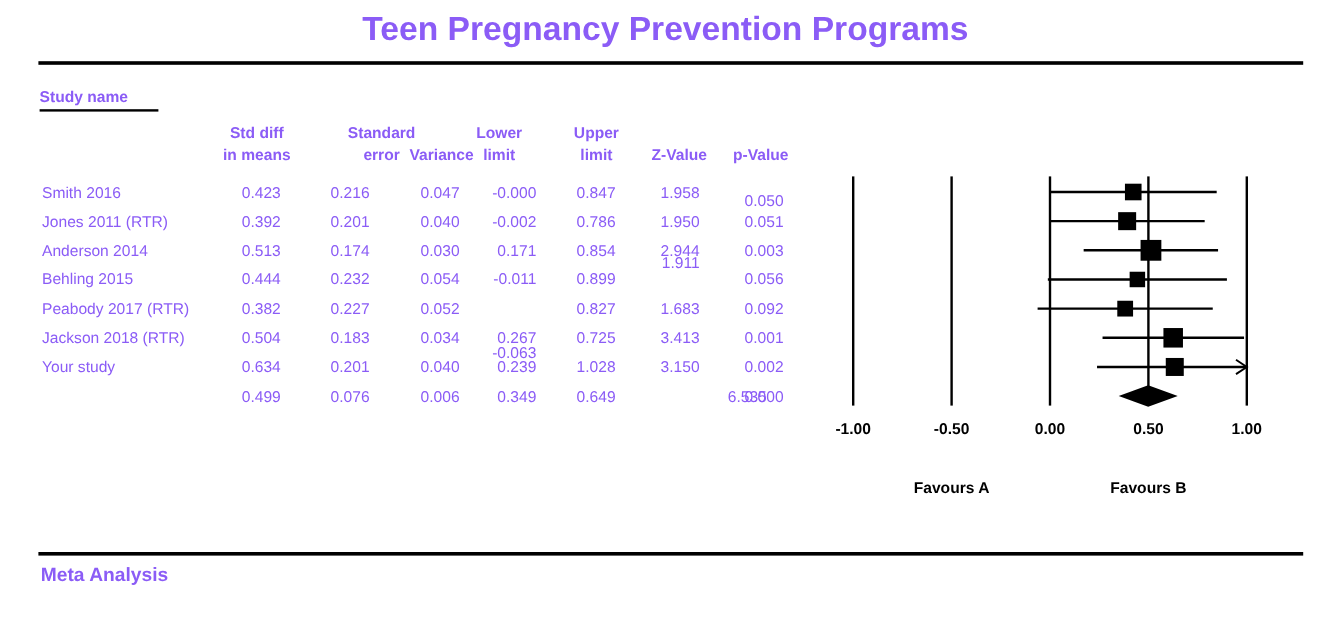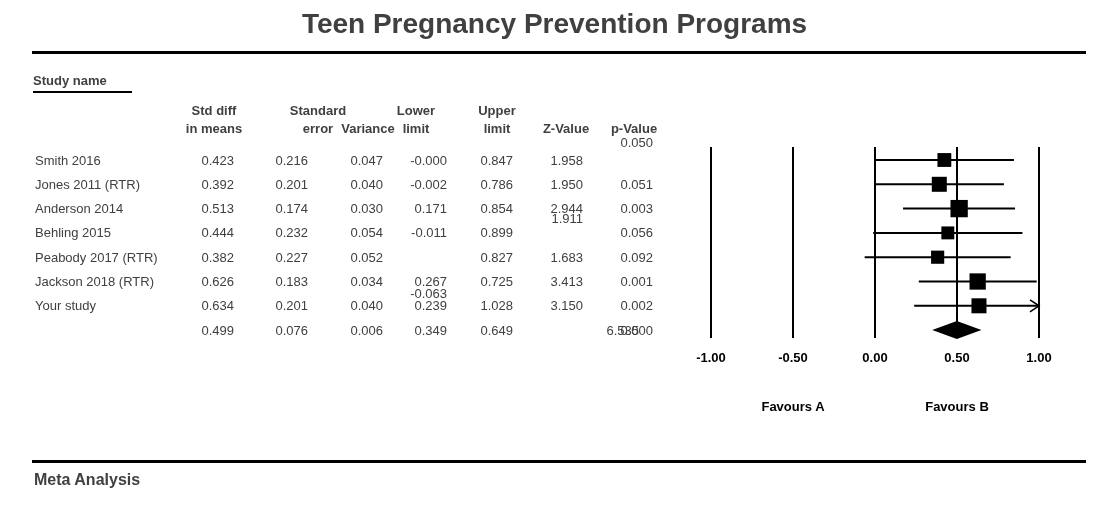--- a/index.html
+++ b/index.html
@@ -1,18 +1,18 @@
 <!DOCTYPE html>
 <html><head>
 <meta charset="utf-8">
 <style>
   html,body { margin:0; padding:0; background:#ffffff; }
   .canvas {
     position:relative; width:1109px; height:523px; background:#ffffff;
-    font-family:"Liberation Sans", sans-serif; color:#404040; overflow:hidden;
+    font-family:"Liberation Sans", sans-serif; color:#8b5cf6; overflow:hidden;
   }
   .title {
     position:absolute; top:8px; left:0; width:100%;
     text-align:center; font-size:28px; font-weight:bold; letter-spacing:0px;
   }
   .rule { position:absolute; left:32px; width:1054px; height:3px; background:#000; }
   .rule.top { top:51px; }
   .rule.bottom { top:460px; }
   .sec-head {
     position:absolute; top:73px; font-size:13px; font-weight:bold;
@@ -74,21 +74,21 @@
     </div>
   <div id="table-rows">
       <div>
         <div class="cell name" style="left: 35px; top: 151.5px; width: 190px;">Smith 2016</div>
         <div class="cell num" style="left: 162px; top: 151.5px;">0.423</div>
         <div class="cell num" style="left: 236px; top: 151.5px;">0.216</div>
         <div class="cell num" style="left: 311px; top: 151.5px;">0.047</div>
         <div class="cell num" style="left: 375px; top: 151.5px;">-0.000</div>
         <div class="cell num" style="left: 441px; top: 151.5px;">0.847</div>
         <div class="cell num" style="left: 511px; top: 151.5px;">1.958</div>
-        <div class="cell num" style="left: 581px; top: 134px;">0.050</div>
+        <div class="cell num" style="left: 581px; top: 159px;">0.050</div>
       </div>
       <div>
         <div class="cell name" style="left: 35px; top: 175.8px; width: 190px;">Jones 2011 (RTR)</div>
         <div class="cell num" style="left: 162px; top: 175.8px;">0.392</div>
         <div class="cell num" style="left: 236px; top: 175.8px;">0.201</div>
         <div class="cell num" style="left: 311px; top: 175.8px;">0.040</div>
         <div class="cell num" style="left: 375px; top: 175.8px;">-0.002</div>
         <div class="cell num" style="left: 441px; top: 175.8px;">0.786</div>
         <div class="cell num" style="left: 511px; top: 175.8px;">1.950</div>
         <div class="cell num" style="left: 581px; top: 175.8px;">0.051</div>
@@ -118,21 +118,21 @@
         <div class="cell num" style="left: 162px; top: 248.7px;">0.382</div>
         <div class="cell num" style="left: 236px; top: 248.7px;">0.227</div>
         <div class="cell num" style="left: 311px; top: 248.7px;">0.052</div>
         <div class="cell num" style="left: 375px; top: 248.7px; margin-top: 36px;">-0.063</div>
         <div class="cell num" style="left: 441px; top: 248.7px;">0.827</div>
         <div class="cell num" style="left: 511px; top: 248.7px;">1.683</div>
         <div class="cell num" style="left: 581px; top: 248.7px;">0.092</div>
       </div>
       <div>
         <div class="cell name" style="left: 35px; top: 273px; width: 190px;">Jackson 2018 (RTR)</div>
-        <div class="cell num" style="left: 162px; top: 273px;">0.626</div>
+        <div class="cell num" style="left: 162px; top: 273px;">0.504</div>
         <div class="cell num" style="left: 236px; top: 273px;">0.183</div>
         <div class="cell num" style="left: 311px; top: 273px;">0.034</div>
         <div class="cell num" style="left: 375px; top: 273px;">0.267</div>
         <div class="cell num" style="left: 441px; top: 273px;">0.725</div>
         <div class="cell num" style="left: 511px; top: 273px;">3.413</div>
         <div class="cell num" style="left: 581px; top: 273px;">0.001</div>
       </div>
       <div>
         <div class="cell name" style="left: 35px; top: 297.3px; width: 190px;">Your study</div>
         <div class="cell num" style="left: 162px; top: 297.3px;">0.634</div>

